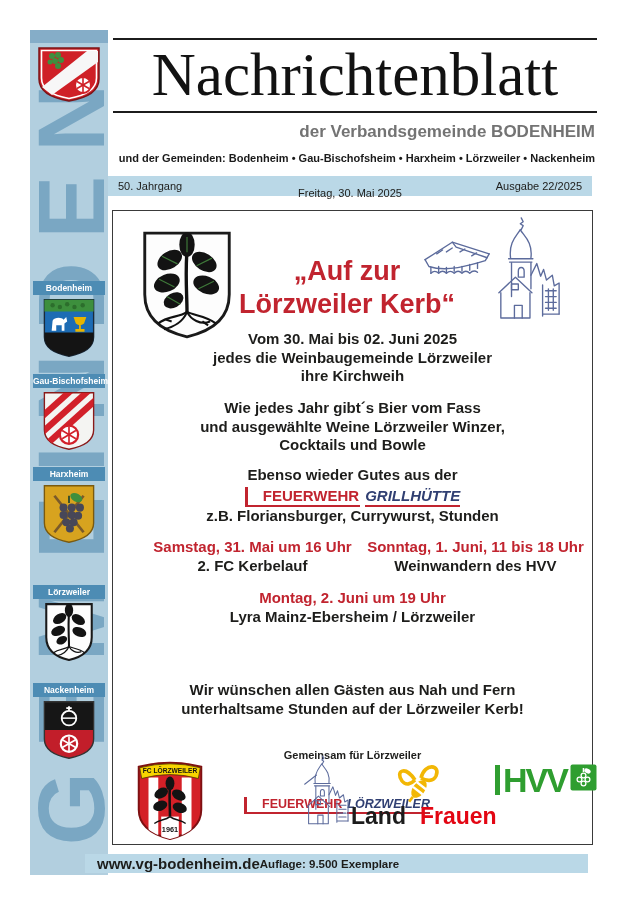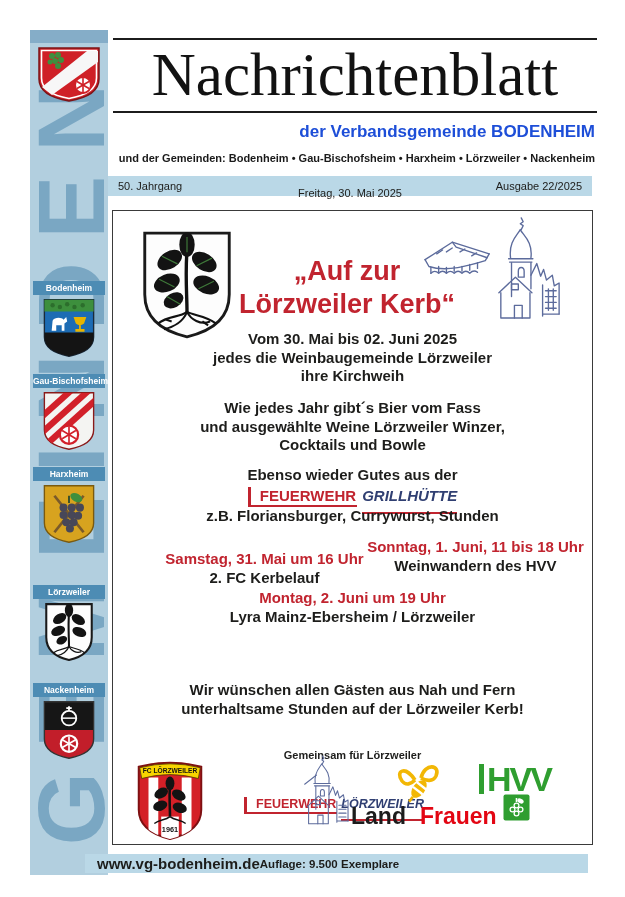--- a/index.html
+++ b/index.html
@@ -18,21 +18,21 @@
               line-height:14px;text-align:center;white-space:nowrap;}
   .town-crest{margin-top:2px;}
   .t-bodenheim{top:251px}.t-gau{top:344px}.t-harxheim{top:437px}.t-loerz{top:555px}.t-nack{top:653px}
 
   
   .rule{position:absolute;left:113px;width:484px;height:2px;background:#1c1c1c;}
   .rule-a{top:38px}.rule-b{top:111px}
   .masthead-title{position:absolute;left:113px;top:44px;width:484px;text-align:center;
                   font-family:"Liberation Serif",serif;font-size:61px;line-height:62px;color:#121212;}
   .masthead-sub{position:absolute;left:113px;top:122px;width:482px;text-align:right;
-                font-weight:bold;font-size:17px;color:#1d4ed8;}
+                font-weight:bold;font-size:17px;color:#737373;}
   .masthead-muni{position:absolute;left:108px;top:152px;width:487px;text-align:right;
                  font-weight:bold;font-size:11px;color:#1a1a1a;}
   .infobar{position:absolute;left:108px;top:176px;width:464px;height:20px;background:#bad8e7;
            display:flex;align-items:center;justify-content:space-between;padding:0 10px;
            font-size:11px;color:#20201e;}
   .infobar .mid{position:absolute;left:0;width:100%;text-align:center;margin-top:14px;}
   .infobar .lft,.infobar .rgt{position:relative;z-index:1;background:transparent;}
 
   
   .mainbox{position:absolute;left:112px;top:210px;width:481px;height:635px;background:#fff;
@@ -41,40 +41,40 @@
   .church{position:absolute;left:302px;top:4px;}
   .kerb-heading{position:absolute;left:90px;top:44px;width:288px;text-align:center;
                 color:#c1242f;font-weight:bold;font-size:27px;line-height:33px;}
   .cpar{position:absolute;left:0;width:100%;text-align:center;font-weight:bold;
         font-size:15px;line-height:18.5px;color:#1d1d1b;}
   .p-intro{top:119px}.p-beer{top:188px}.p-grill{top:255px}.p-monday{top:378px}
   .p-closing{top:470px}
   .p-together{top:535px;font-size:11px;}
   .red{color:#c1242f;}
   .brandline{line-height:22px;}
-  .fw-word{color:#c1242f;border-left:3.5px solid #c1242f;padding:0 1px 1px 9px;
+  .fw-word{color:#c1242f;border-left:3.5px solid #c1242f;padding:0 1px 1px 15px;
            border-bottom:2.5px solid #c1242f;margin-right:5px;}
-  .gr-word{color:#303f72;font-style:italic;padding-bottom:8px;border-bottom:2.5px solid #c1242f;}
+  .gr-word{color:#303f72;font-style:italic;padding-bottom:1px;border-bottom:2.5px solid #c1242f;}
   .event{position:absolute;top:326px;text-align:center;font-weight:bold;font-size:15px;line-height:19px;}
-  .event-sat{left:34px;width:235px;margin-top:12px;}
+  .event-sat{left:22px;width:235px;}
   .event-sun{left:250px;width:225px;}
 
   
   .fc-crest{position:absolute;left:20px;top:545px;}
   .fw-logo{position:absolute;left:95px;top:586px;font-weight:bold;font-size:12.5px;white-space:nowrap;margin-left:36px;}
   .fw-logo .fw-word{border-left-width:3px;border-bottom-width:2px;margin-right:4px;}
   .fw-logo .gr-word{border-bottom-width:2px;}
   .church-small{position:absolute;left:176px;top:543px;}
   .landfrauen{position:absolute;left:238px;top:552px;width:136px;height:68px;}
   .landfrauen .bee{position:absolute;left:44px;top:0;}
   .landfrauen .lf-text{position:absolute;left:0;top:40px;width:100%;font-weight:bold;font-size:23px;
                        white-space:nowrap;}
   .lf-land{color:#1c1c1c;}
   .lf-frauen{color:#e30613;margin-left:14px;}
-  .hvv{position:absolute;left:366px;top:553px;display:flex;align-items:center;flex-direction:column;}
+  .hvv{position:absolute;left:382px;top:553px;display:flex;align-items:center;}
   .hvv-text{color:#2f9e30;font-weight:bold;font-size:34px;letter-spacing:-2px;line-height:30px;
             border-left:5px solid #2f9e30;padding-left:3px;}
   .hvv-box{margin-left:3px;}
 
   
   .footerbar{position:absolute;left:85px;top:854px;width:479px;height:19px;background:#bad8e7;
              display:flex;align-items:center;justify-content:flex-start;padding:0 12px;}
   .footer-site{font-weight:bold;font-size:15px;color:#1d1d1b;}
   .footer-copies{font-weight:bold;font-size:11.5px;color:#1d1d1b;}
 </style>

